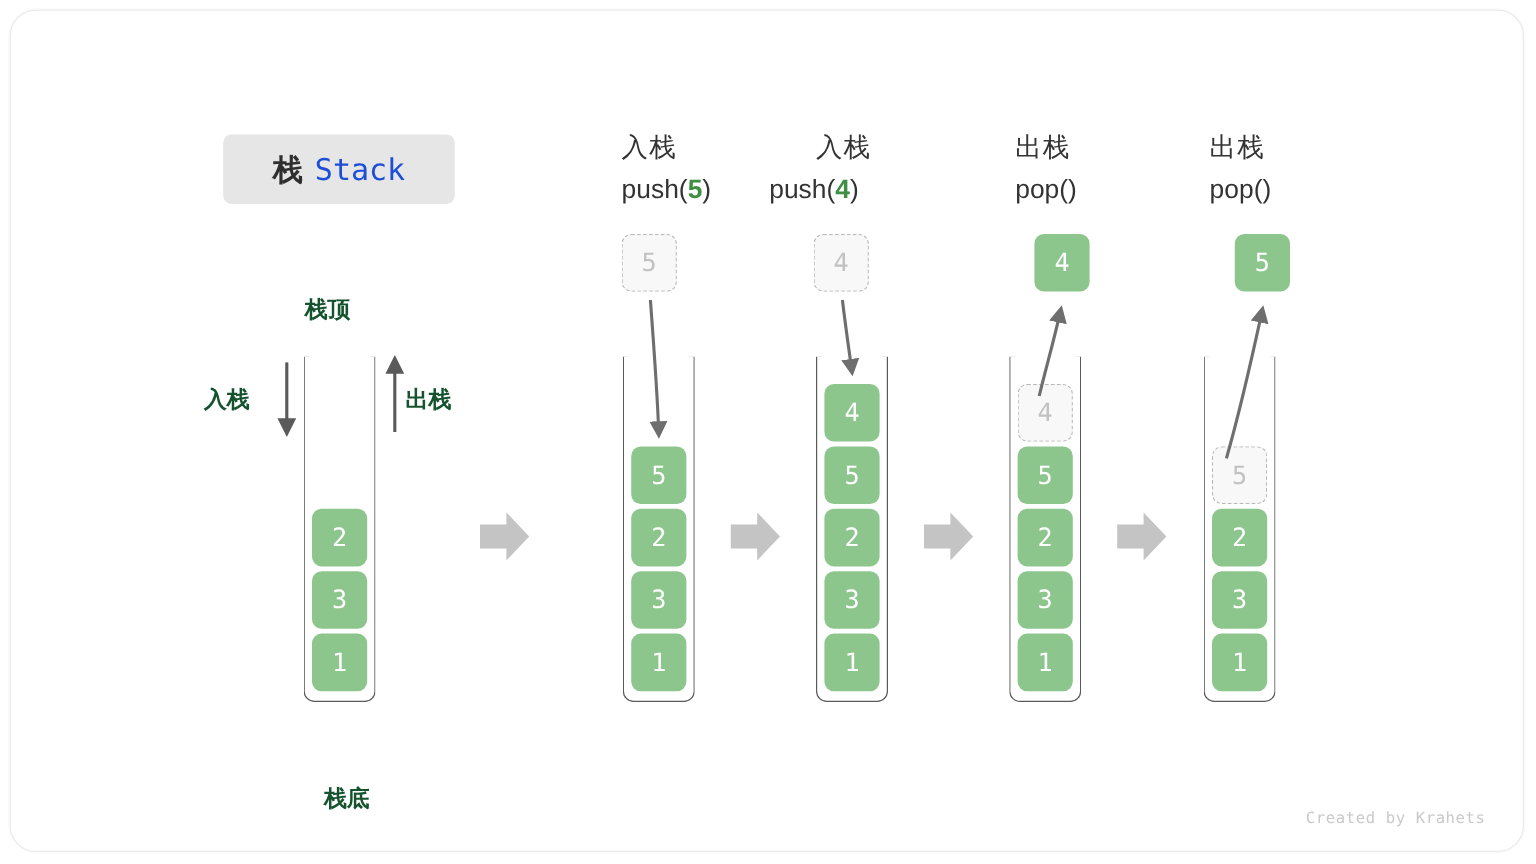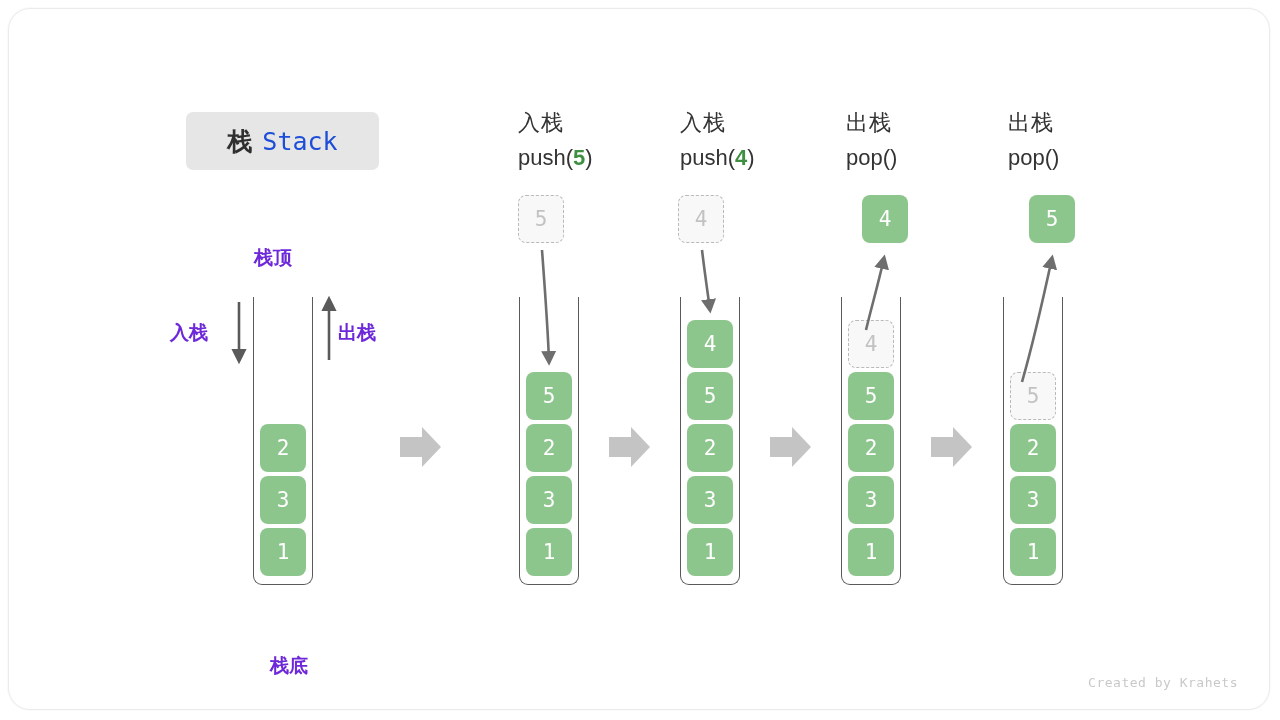--- a/index.html
+++ b/index.html
@@ -61,21 +61,21 @@
     margin-left: 9px;
     letter-spacing: 0px;
   }
 
   
   .abs { position: absolute; }
 
   .cn-label {
     font-size: 19px;
     font-weight: bold;
-    color: #6d28d9;
+    color: #14532d;
     white-space: nowrap;
   }
 
   .op-cn {
     font-size: 22px;
     color: #333333;
     white-space: nowrap;
     letter-spacing: 1px;
   }
   .op-code {
@@ -176,21 +176,21 @@
 
   <div class="cell ghost" style="left:518px; top:195px;">5</div>
 
   <div class="stack-box" style="left:519px; top:297px;"></div>
   <div class="cell solid" style="left:526px; top:372px;">5</div>
   <div class="cell solid" style="left:526px; top:424px;">2</div>
   <div class="cell solid" style="left:526px; top:476px;">3</div>
   <div class="cell solid" style="left:526px; top:528px;">1</div>
 
   <div class="abs op-cn" style="left:680px; top:108px;">入栈</div>
-  <div class="abs op-code" style="left:680px; top:145px;"><span>push(</span><span class="arg">4</span><span>)</span></div>
+  <div class="abs op-code" style="left:641px; top:145px;"><span>push(</span><span class="arg">4</span><span>)</span></div>
 
   <div class="cell ghost" style="left:678px; top:195px;">4</div>
 
   <div class="stack-box" style="left:680px; top:297px;"></div>
   <div class="cell solid" style="left:687px; top:320px;">4</div>
   <div class="cell solid" style="left:687px; top:372px;">5</div>
   <div class="cell solid" style="left:687px; top:424px;">2</div>
   <div class="cell solid" style="left:687px; top:476px;">3</div>
   <div class="cell solid" style="left:687px; top:528px;">1</div>
 

